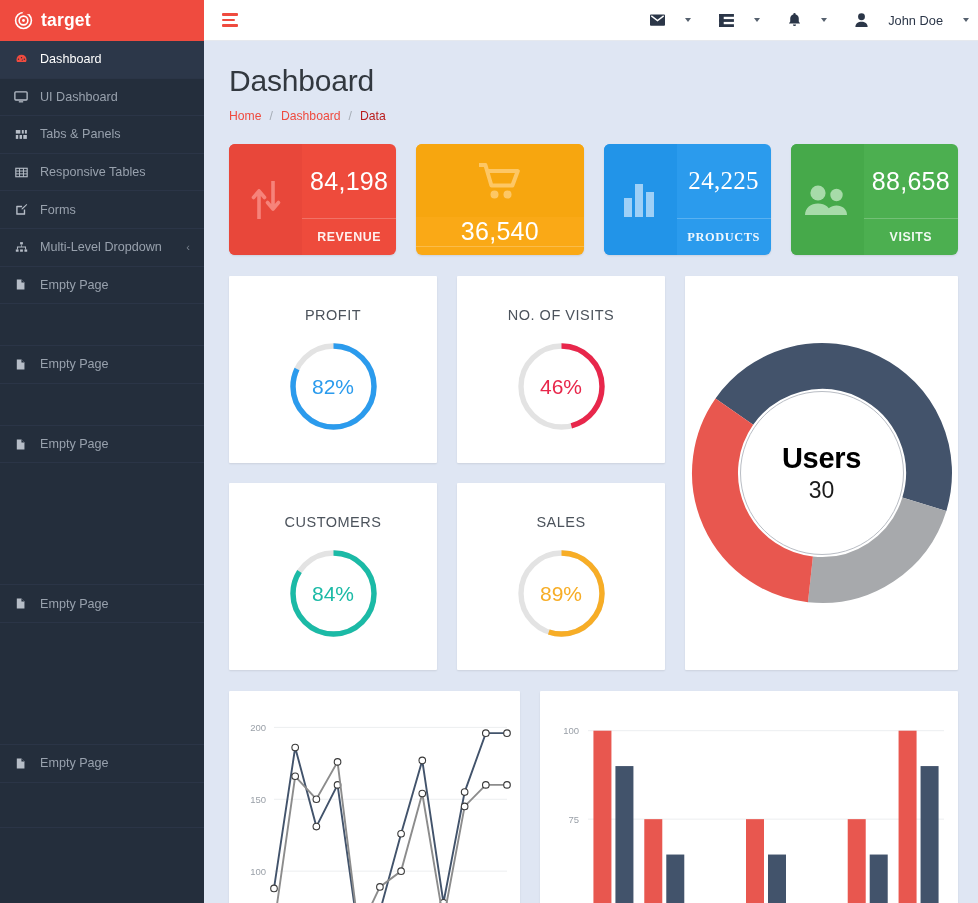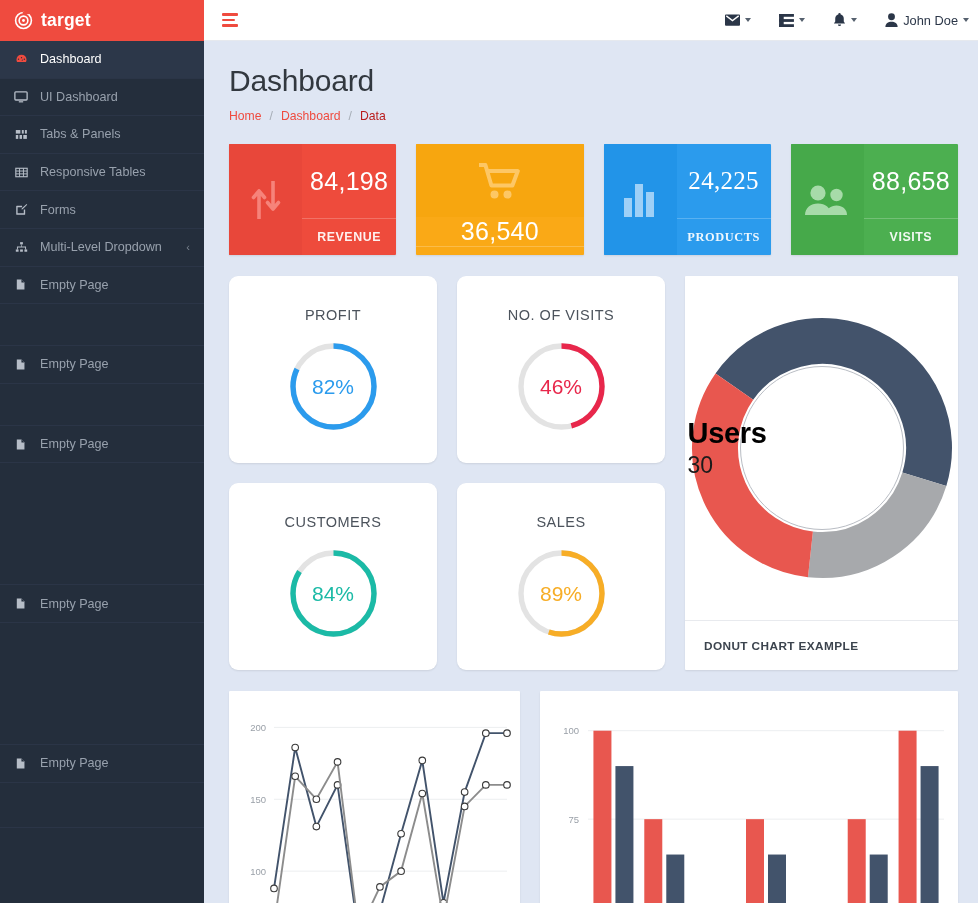--- a/index.html
+++ b/index.html
@@ -60,21 +60,21 @@
     padding: 0 14px 0 18px;
   }
   .burger { width: 16px; cursor: pointer; display: flex; flex-direction: column; gap: 3px; }
   .burger i { display: block; height: 2.5px; background: #ef4b3f; border-radius: 1px; }
   .burger i:nth-child(1) { width: 16px; }
   .burger i:nth-child(2) { width: 13px; }
   .burger i:nth-child(3) { width: 16px; }
   .topbar-spacer { flex: 1 1 auto; }
   .topbar-right { display: flex; align-items: center; gap: 28px; }
   .tb-item {
-    display: flex; align-items: center; gap: 5px;
+    display: flex; align-items: center; gap: 20px;
     color: #2b3648; font-size: 12.6px; cursor: pointer;
   }
   .tb-item svg { display: block; }
   .caret {
     width: 0; height: 0; border-left: 3.5px solid transparent;
     border-right: 3.5px solid transparent; border-top: 4px solid #55606e;
   }
   .tb-name { font-size: 12.8px; color: #2b3648; }
 
   
@@ -86,21 +86,21 @@
   #breadcrumb {
     padding: 11px 0 0 5px; font-size: 12.2px; display: flex; gap: 8px; align-items: center;
   }
   #breadcrumb a { color: #ef4b3f; text-decoration: none; cursor: pointer; }
   #breadcrumb .sep { color: #a6adb6; }
   #breadcrumb .cur { color: #b91c1c; }
 
   
   .stat-row { display: flex; gap: 20px; margin-top: 21px; padding: 0 5px; }
   .stat-card {
-    flex: 1 1 0; height: 111px; display: flex; border-radius: 1px;
+    flex: 1 1 0; height: 111px; display: flex; border-radius: 6px;
     box-shadow: 0 1px 2px rgba(0,0,0,.09);
     overflow: hidden;
   }
   .stat-ico {
     flex: 0 0 73px; display: flex; align-items: center; justify-content: center;
   }
   .stat-body { flex: 1 1 auto; display: flex; flex-direction: column; }
   .stat-num {
     flex: 1 1 auto; display: flex; align-items: center; justify-content: center;
     color: #fff; font-size: 25px; font-weight: 400; letter-spacing: .3px;
@@ -108,21 +108,21 @@
   .stat-lbl {
     flex: 0 0 37px; display: flex; align-items: center; justify-content: center;
     color: rgba(255,255,255,.92); font-size: 12.4px; font-weight: bold; letter-spacing: .55px;
   }
 
   
   .mid-row { display: flex; gap: 20px; margin-top: 21px; padding: 0 5px; align-items: flex-start; }
   .gauge-col { flex: 0 0 436px; display: flex; flex-direction: column; gap: 20px; }
   .gauge-pair { display: flex; gap: 20px; }
   .gauge-card {
-    flex: 1 1 0; height: 187px; background: #fff; border-radius: 9px;
+    flex: 1 1 0; height: 187px; background: #fff; border-radius: 1px;
     box-shadow: 0 1px 2px rgba(0,0,0,.09);
     display: flex; flex-direction: column; align-items: center;
     padding-top: 31px;
   }
   .gauge-title {
     font-size: 14.5px; color: #4c535c; letter-spacing: .5px; margin-bottom: 17px;
   }
   .gauge-wrap { position: relative; width: 93px; height: 93px; }
   .gauge-val {
     position: absolute; inset: 0; display: flex; align-items: center; justify-content: center;
@@ -131,21 +131,21 @@
 
   .donut-card {
     flex: 1 1 auto; height: 394px; background: #fff; border-radius: 1px;
     box-shadow: 0 1px 2px rgba(0,0,0,.09);
     display: flex; flex-direction: column;
   }
   .donut-area { flex: 1 1 auto; display: flex; align-items: center; justify-content: center; }
   .donut-wrap { position: relative; width: 268px; height: 268px; }
   .donut-center {
     position: absolute; inset: 0; display: flex; flex-direction: column;
-    align-items: flex-start; justify-content: center; gap: 2px;
+    align-items: center; justify-content: center; gap: 2px;
   }
   .donut-label { font-size: 29px; font-weight: bold; color: #000; letter-spacing: -.3px; }
   .donut-value { font-size: 23px; color: #1b1b1b; font-weight: 400; }
   .donut-foot {
     flex: 0 0 50px; border-top: 1px solid #e8eaee;
     display: flex; align-items: center; padding-left: 19px;
     font-size: 11.8px; font-weight: bold; color: #3c444e; letter-spacing: .4px;
   }
 
   
@@ -466,21 +466,20 @@
                   <path d="M 236.3246088880448 165.28377240533283 A 107 107 0 0 1 122.44406893945558 240.37415314503775" fill="none" stroke="#a7a9ac" stroke-width="46"></path>
                   <path d="M 122.44406893945558 240.37415314503775 A 107 107 0 0 1 46.350731261077854 72.6273213104381" fill="none" stroke="#e8574f" stroke-width="46"></path>
                   <circle cx="134" cy="134" r="81.5" fill="none" stroke="#b9bdc4" stroke-width="1"></circle>
                 </svg>
               <div class="donut-center">
                 <span class="donut-label">Users</span>
                 <span class="donut-value">30</span>
               </div>
             </div>
           </div>
-          <div class="donut-foot">DONUT CHART EXAMPLE</div>
         </div>
       </div>
 
       <div class="chart-row">
         <div class="chart-card line">
           <svg id="line-svg" width="291" height="260" viewBox="0 0 291 260">
               <line x1="45" y1="180.125" x2="278" y2="180.125" stroke="#eceef0" stroke-width="1"></line>
               <text x="37" y="183.625" text-anchor="end" class="tick-lbl">100</text>
               <line x1="45" y1="108.25" x2="278" y2="108.25" stroke="#eceef0" stroke-width="1"></line>
               <text x="37" y="111.75" text-anchor="end" class="tick-lbl">150</text>

